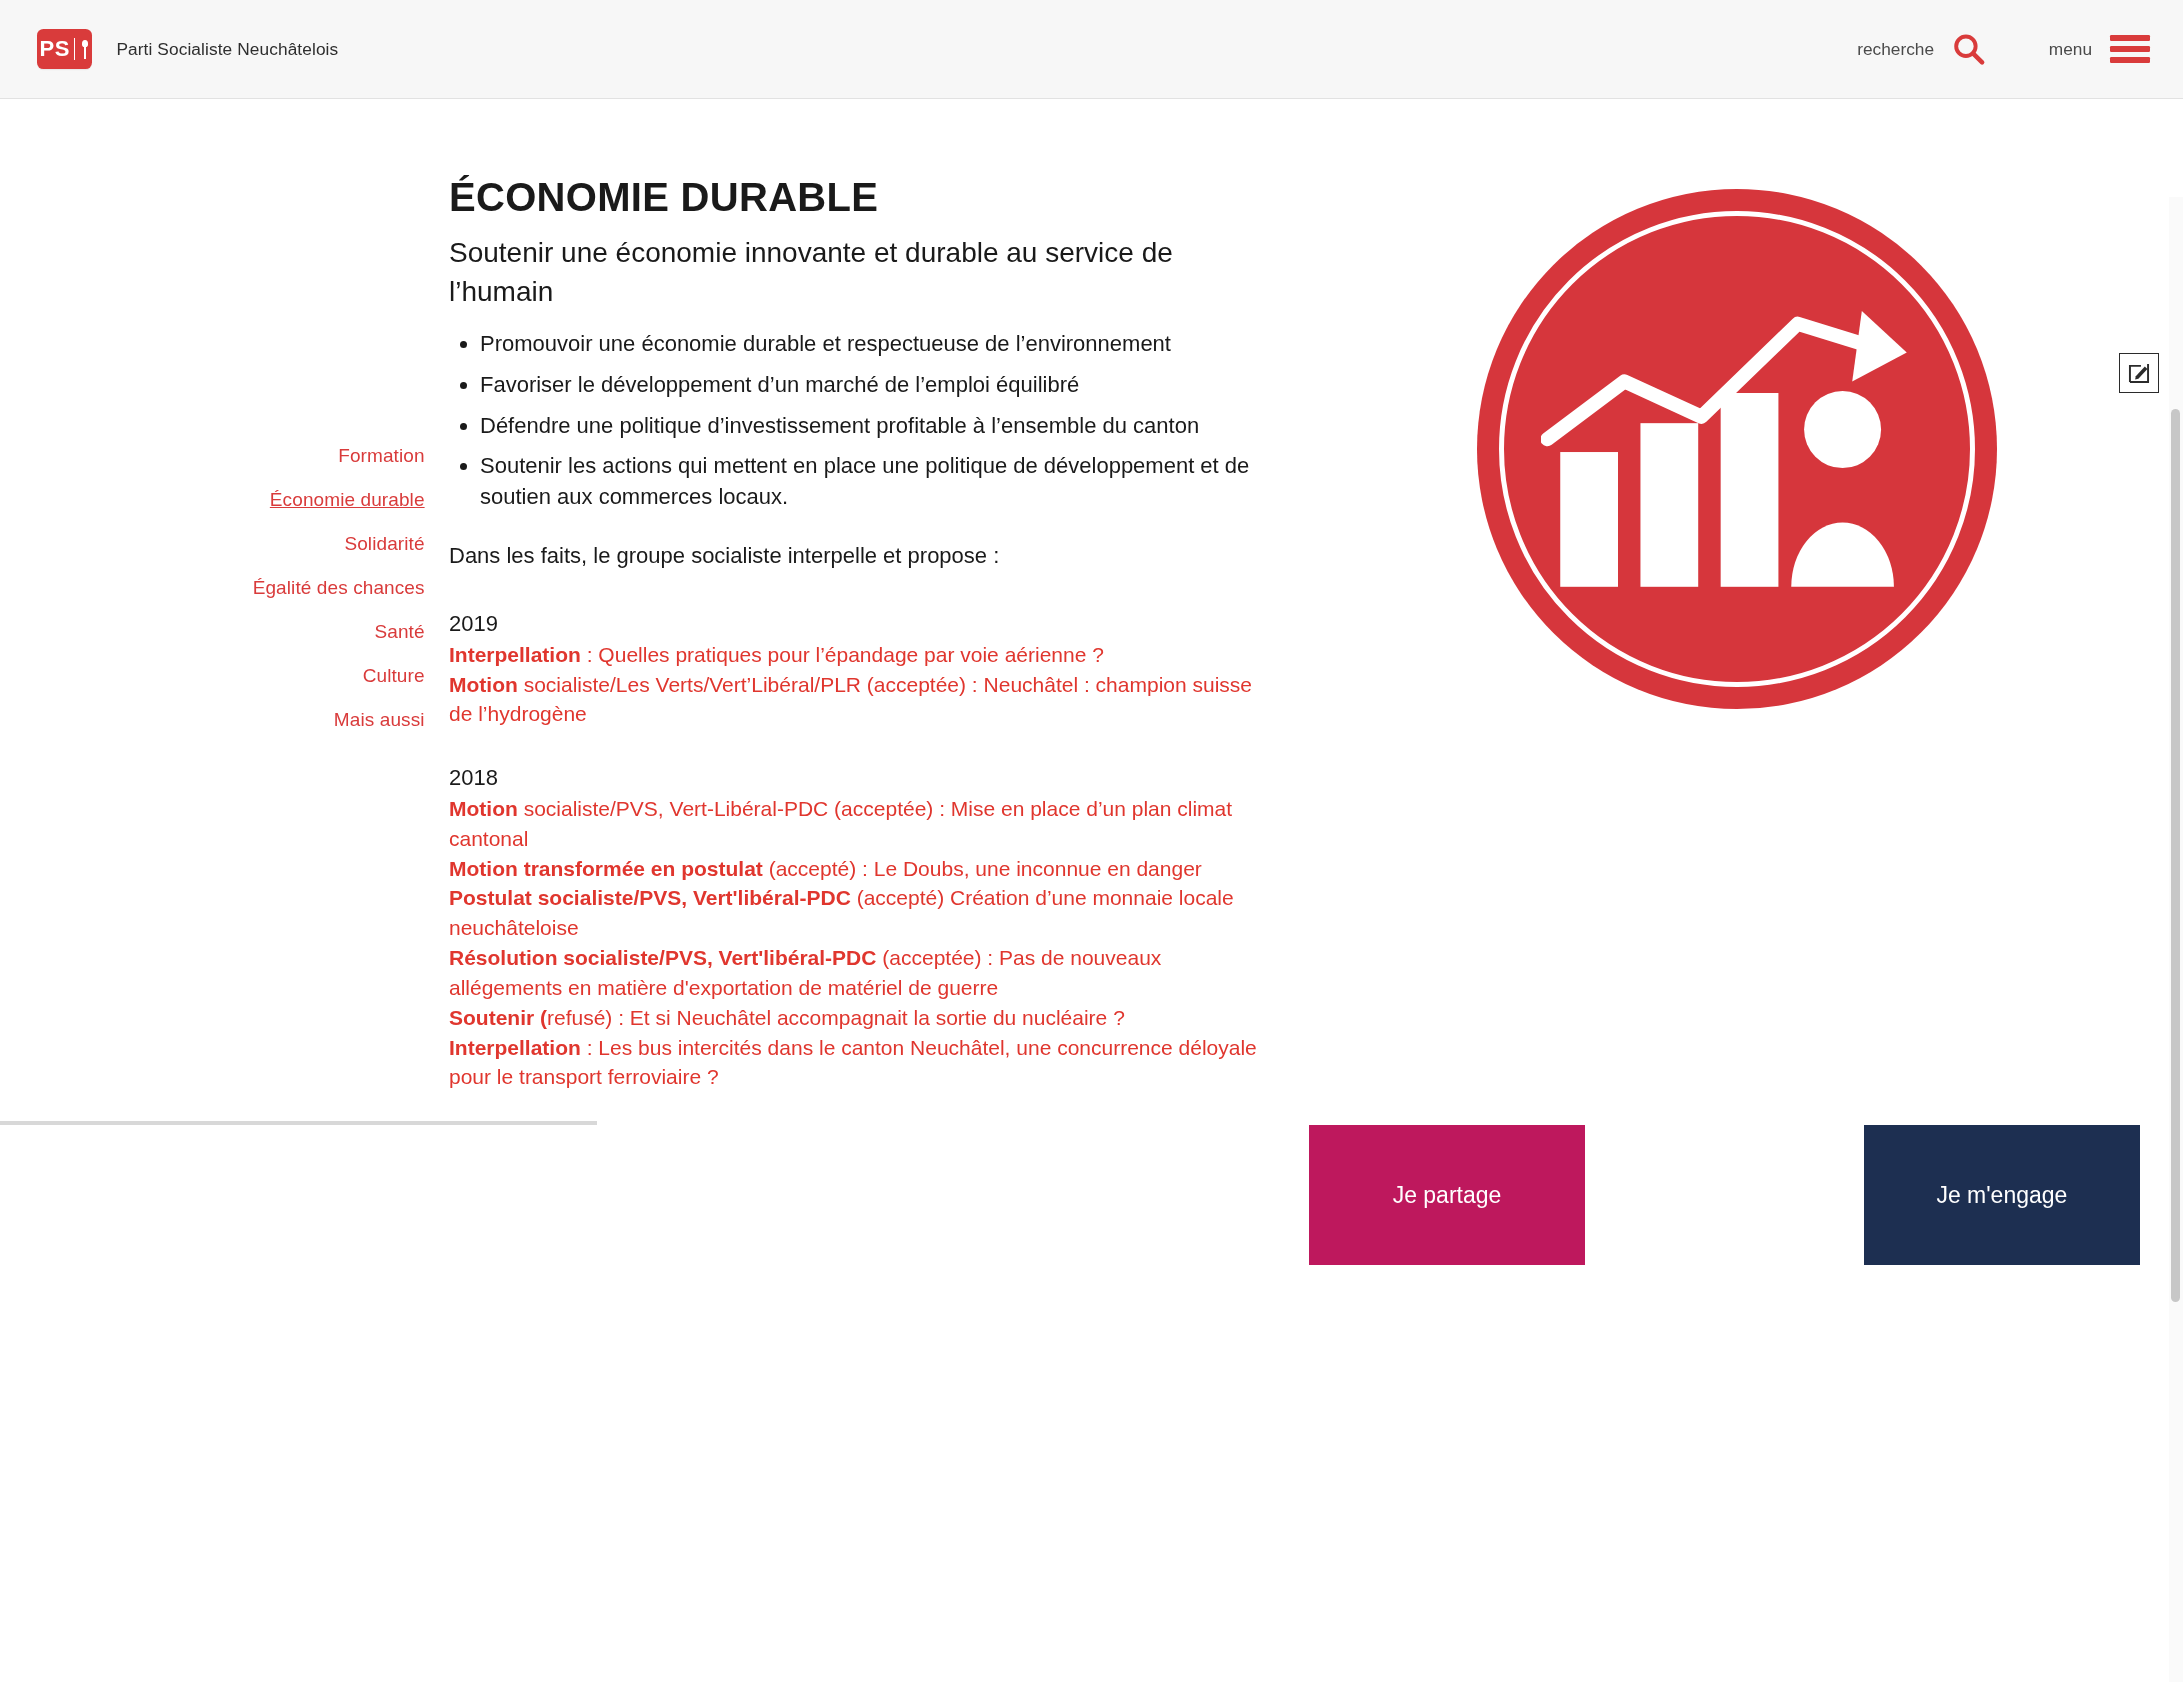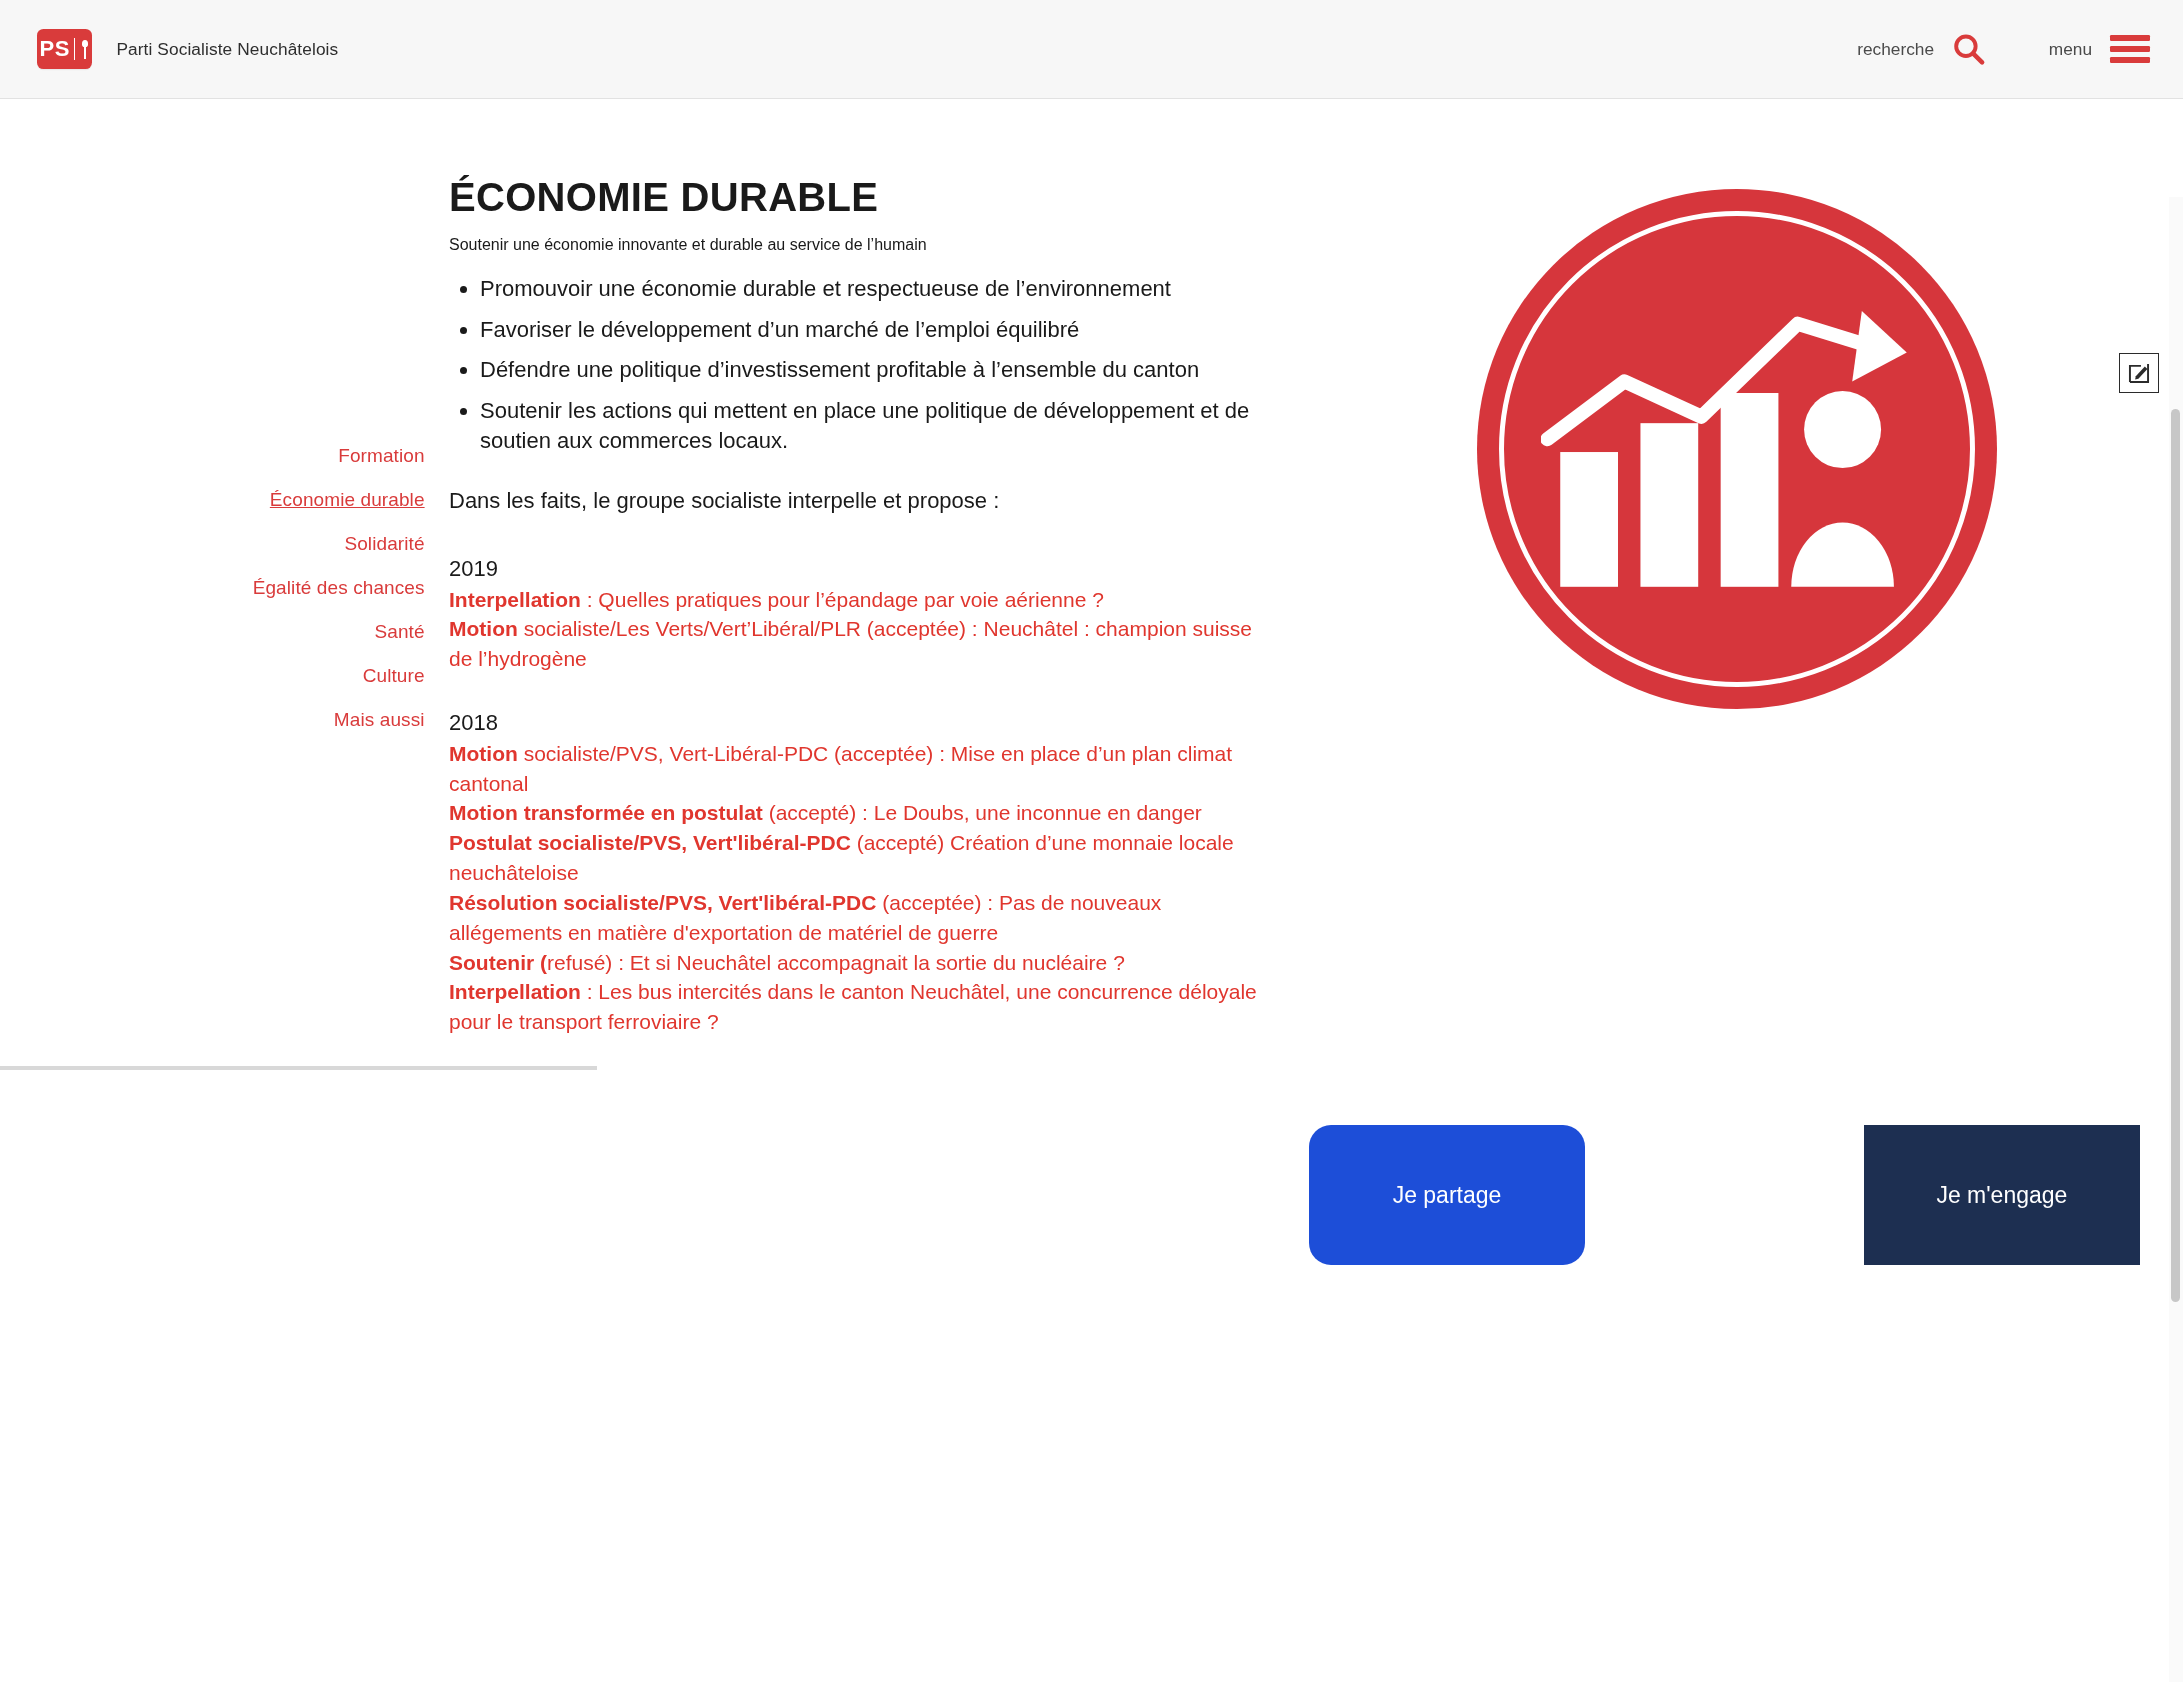--- a/index.html
+++ b/index.html
@@ -177,21 +177,21 @@
     color: #1a1a1a;
   }
   .article h2 {
     font-size: 25px;
     line-height: 1.25;
     margin: 0 0 37px 0;
     font-weight: bold;
     color: #1a1a1a;
   }
   .article p.lead {
-    font-size: 16px;
+    font-size: 28px;
     line-height: 1.38;
     margin: 0 0 18px 0;
     color: #1a1a1a;
   }
   .article ul {
     margin: 0 0 29.5px 0;
     padding-left: 31px;
   }
   .article ul li {
     font-size: 22px;
@@ -263,21 +263,21 @@
     display: inline-flex;
     align-items: center;
     justify-content: center;
     width: 276px;
     height: 140px;
     font-size: 23px;
     color: #ffffff;
     box-sizing: border-box;
     text-decoration: none;
   }
-  .btn-share { background: #1d4ed8; margin-right: 276px; border-radius: 22px; }
+  .btn-share { background: #be185d; margin-right: 276px; }
   .btn-engage { background: #1d2f51; }
 
   
   .edit-fab {
     position: absolute;
     right: 24.4px;
     top: 254px;
     width: 40px;
     height: 40px;
     background: #ffffff;

